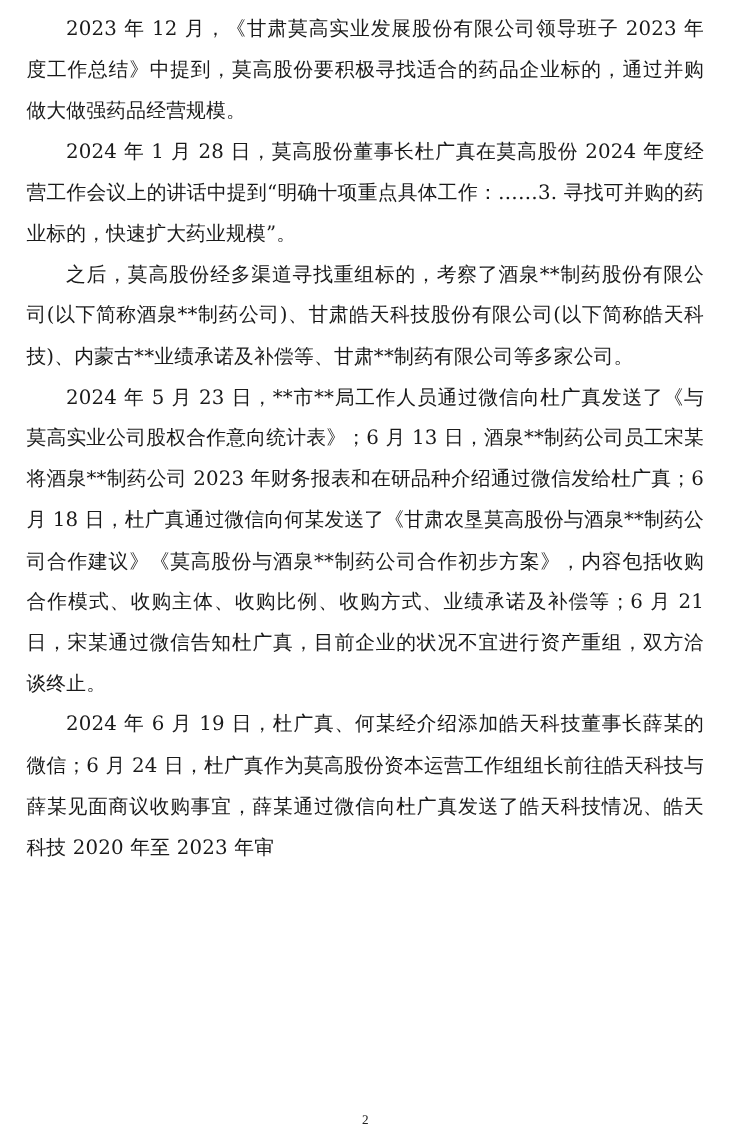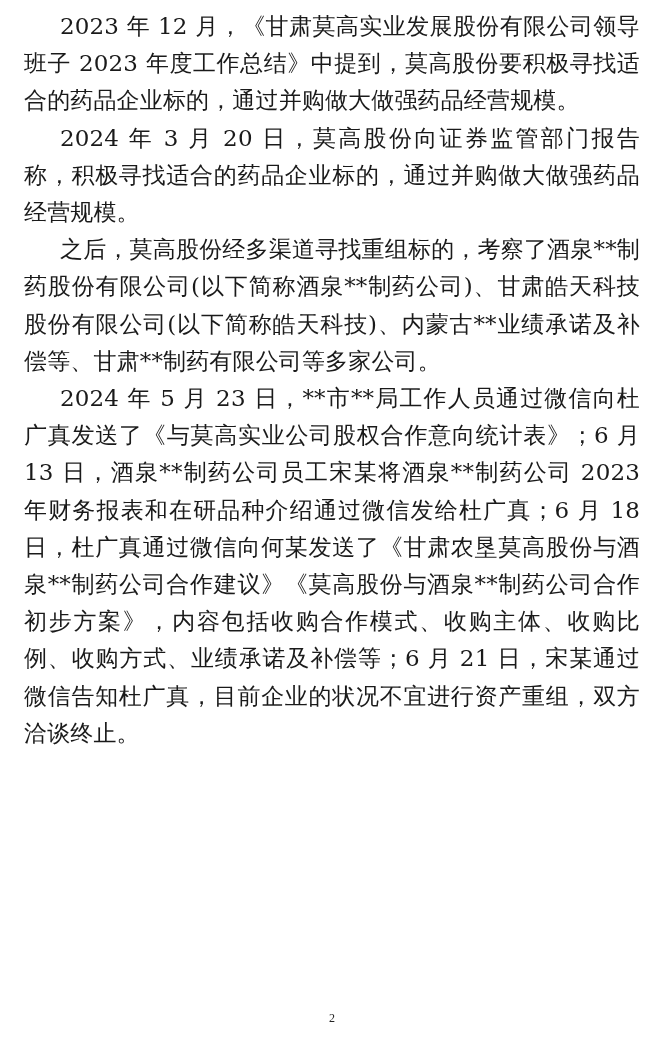--- a/index.html
+++ b/index.html
@@ -16,21 +16,21 @@
       font-family: "DejaVu Serif", "Liberation Serif", serif;
     }
     .page {
       position: absolute;
       left: 24px;
       top: 8px;
       width: 616px;
     }
     .para {
       margin: 0;
-      font-size: 23px;
+      font-size: 18px;
       line-height: 37.2px;
       text-indent: 36px;
       text-align: justify;
       text-align-last: left;
       letter-spacing: 0.15px;
       word-break: break-all;
     }
     .page-number {
       position: absolute;
       left: 0;
@@ -40,18 +40,19 @@
       font-size: 12px;
       font-family: "Liberation Serif", "DejaVu Serif", serif;
       color: #222;
     }
   </style>
 </head>
 <body>
 
 <div class="page">
   <p class="para">2023 年 12 月，《甘肃莫高实业发展股份有限公司领导班子 2023 年度工作总结》中提到，莫高股份要积极寻找适合的药品企业标的，通过并购做大做强药品经营规模。</p>
-  <p class="para">2024 年 3 月 20 日，莫高股份向证券监管部门报告称，积极寻找适合的药品企业标的，通过并购做大做强药品经营规模。</p>
+  <p class="para">2024 年 1 月 28 日，莫高股份董事长杜广真在莫高股份 2024 年度经营工作会议上的讲话中提到“明确十项重点具体工作：……3. 寻找可并购的药业标的，快速扩大药业规模”。</p>
   <p class="para">之后，莫高股份经多渠道寻找重组标的，考察了酒泉**制药股份有限公司(以下简称酒泉**制药公司)、甘肃皓天科技股份有限公司(以下简称皓天科技)、内蒙古**业绩承诺及补偿等、甘肃**制药有限公司等多家公司。</p>
   <p class="para">2024 年 5 月 23 日，**市**局工作人员通过微信向杜广真发送了《与莫高实业公司股权合作意向统计表》；6 月 13 日，酒泉**制药公司员工宋某将酒泉**制药公司 2023 年财务报表和在研品种介绍通过微信发给杜广真；6 月 18 日，杜广真通过微信向何某发送了《甘肃农垦莫高股份与酒泉**制药公司合作建议》《莫高股份与酒泉**制药公司合作初步方案》，内容包括收购合作模式、收购主体、收购比例、收购方式、业绩承诺及补偿等；6 月 21 日，宋某通过微信告知杜广真，目前企业的状况不宜进行资产重组，双方洽谈终止。</p>
+  <p class="para">2024 年 6 月 19 日，杜广真、何某经介绍添加皓天科技董事长薛某的微信；6 月 24 日，杜广真作为莫高股份资本运营工作组组长前往皓天科技与薛某见面商议收购事宜，薛某通过微信向杜广真发送了皓天科技情况、皓天科技 2020 年至 2023 年审</p>
 </div>
 
 <div class="page-number">2</div>
 
 </body></html>

